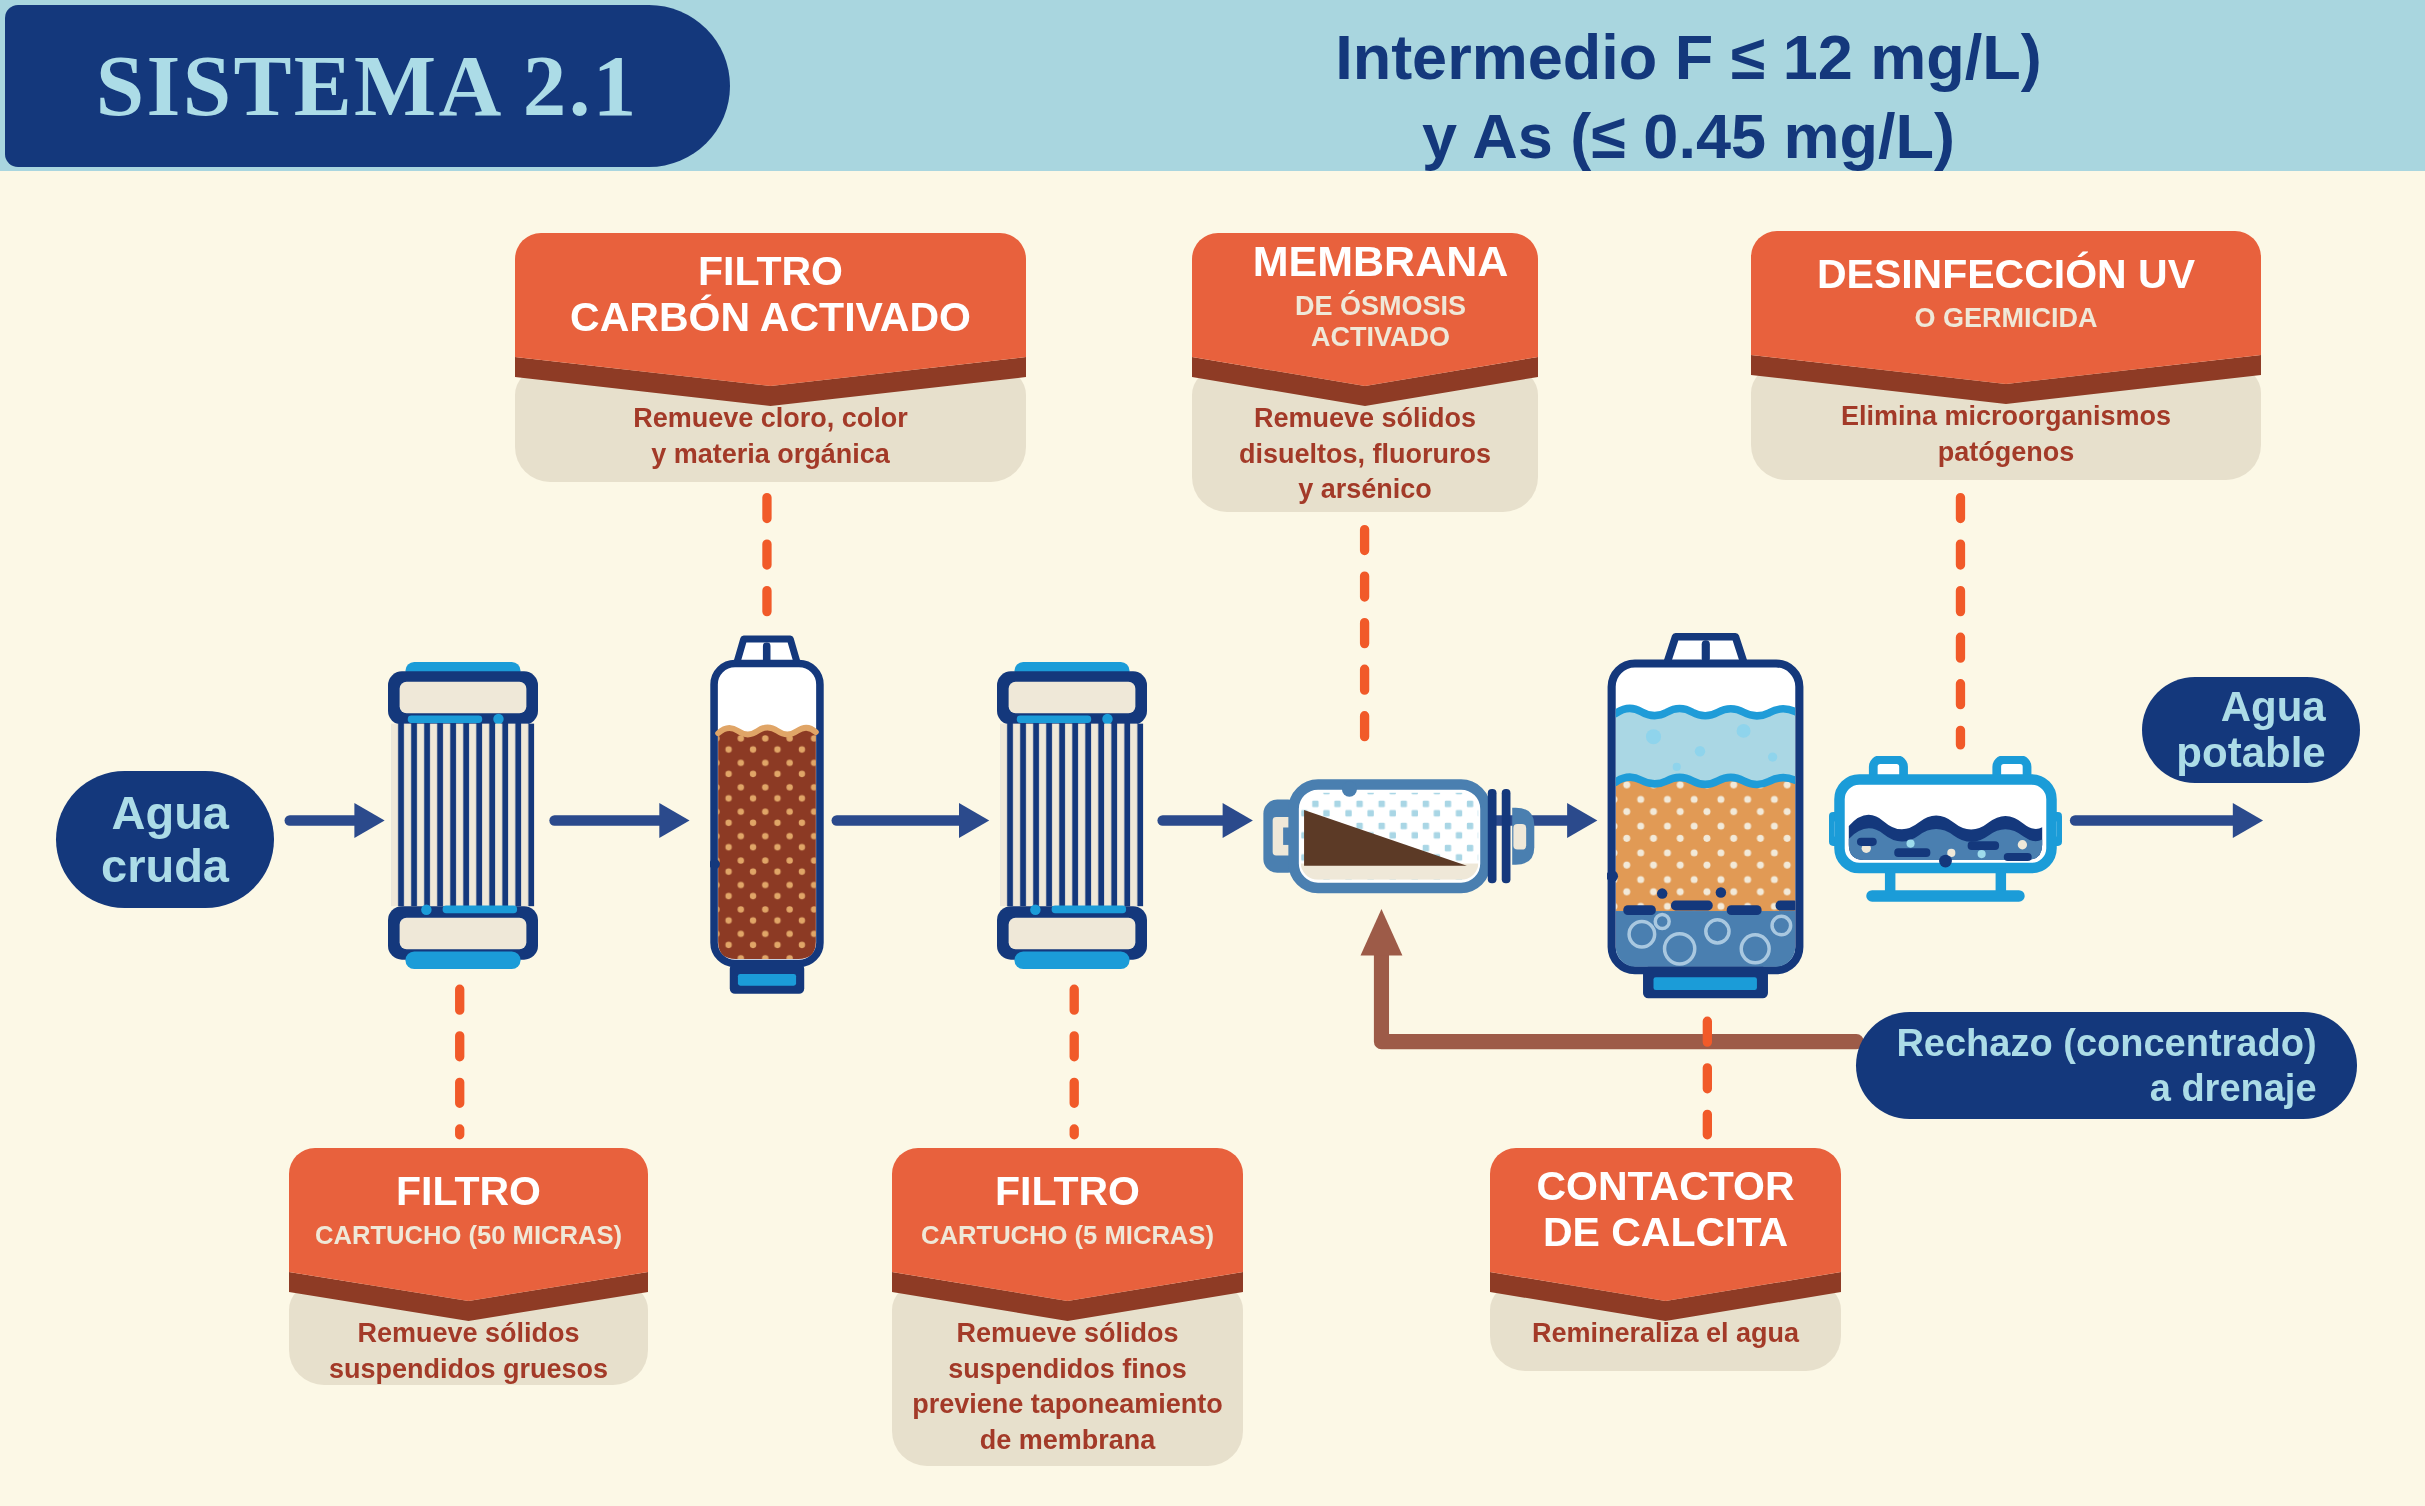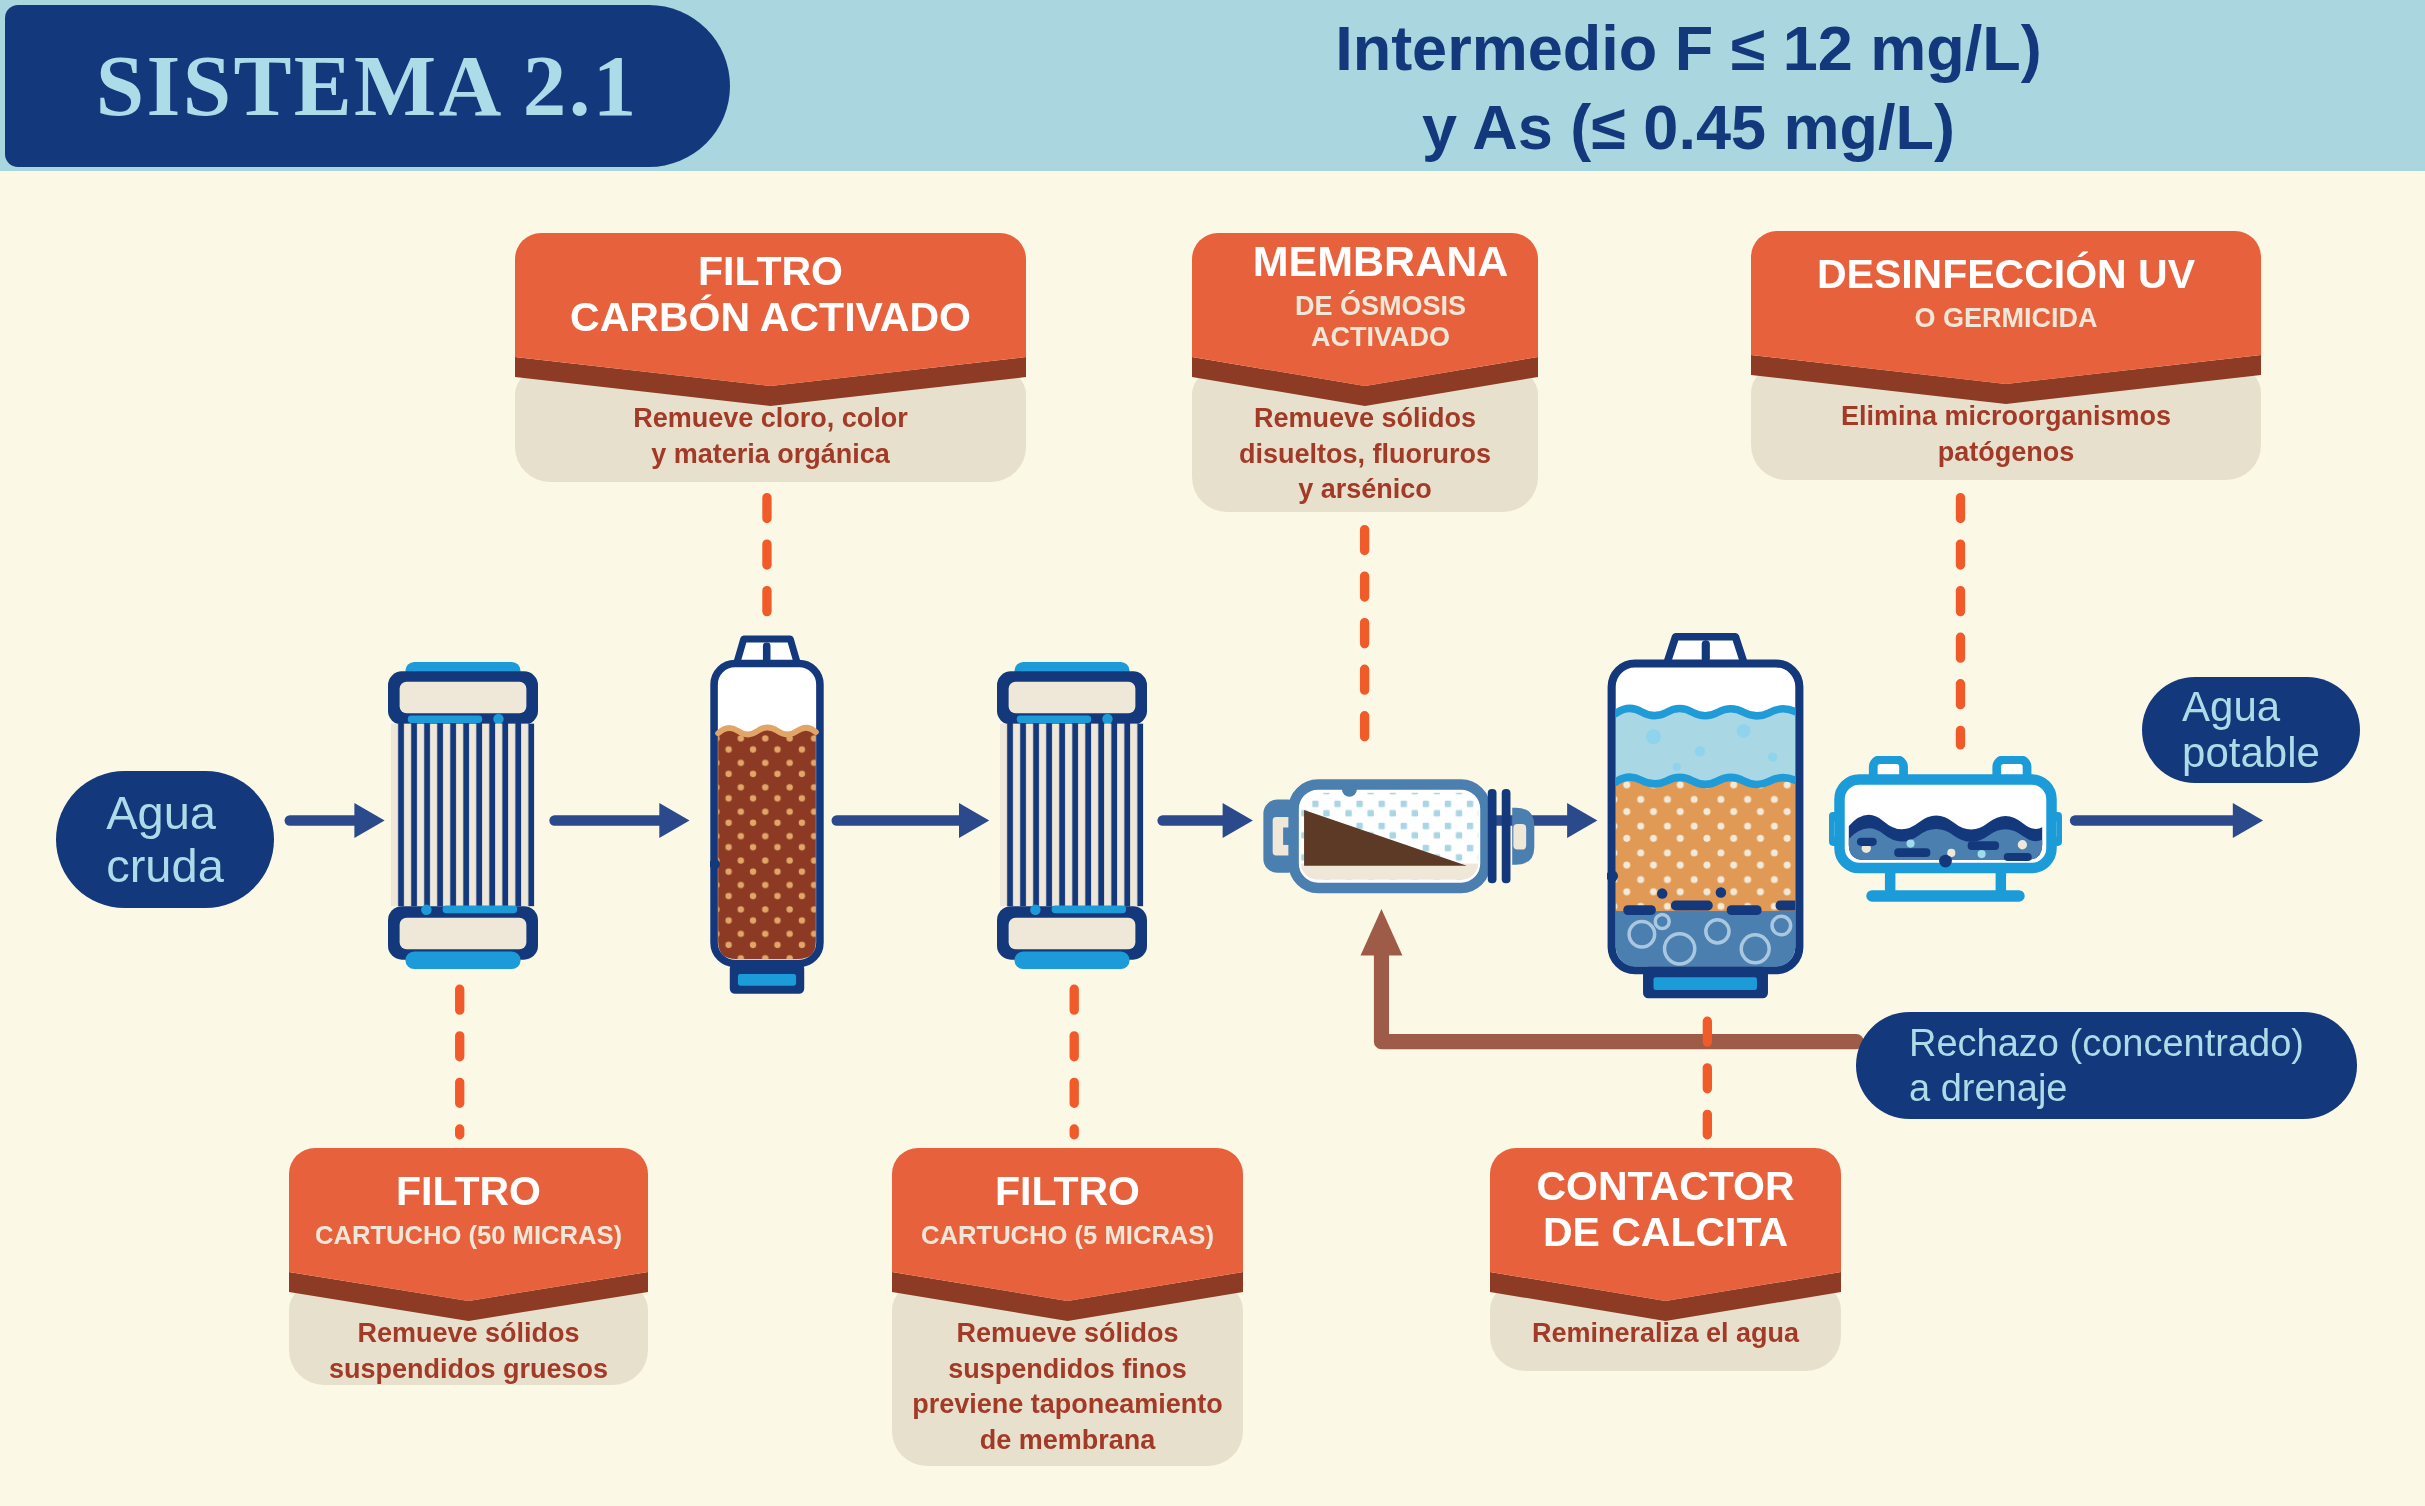--- a/index.html
+++ b/index.html
@@ -5,40 +5,40 @@
   html,body{margin:0;padding:0;}
   body{font-family:"Liberation Sans","DejaVu Sans",sans-serif;font-weight:bold;}
   #canvas{position:relative;width:2426px;height:1506px;background:var(--bg-cream,#FCF8E6);overflow:hidden;}
   .pre{white-space:pre-line;}
 
   
   #header-band{position:absolute;left:0;top:0;width:2426px;height:171px;background:var(--header-band,#A9D6DF);}
   #system-box{position:absolute;left:4.7px;top:4.7px;width:725px;height:162px;background:var(--navy,#14387C);
     border-radius:14px 87px 87px 14px;display:flex;align-items:center;justify-content:center;font-family:Liberation Serif, serif;}
   #system-box .t{color:var(--pill-text-blue,#ACDCE7);font-size:87px;font-weight:800;letter-spacing:2.3px;}
-  #header-title{position:absolute;left:1019px;top:9px;width:1339px;text-align:center;color:var(--navy,#14387C);
+  #header-title{position:absolute;left:1019px;top:18px;width:1339px;text-align:center;color:var(--navy,#14387C);
     font-size:63px;line-height:1.25;font-weight:800;}
 
   
   .label-box{position:absolute;}
   .lb-beige{position:absolute;left:0;right:0;bottom:0;background:var(--body-beige,#E7E0CC);border-radius:26px 26px 35px 35px;}
   .lb-brown{position:absolute;left:0;right:0;height:49px;background:var(--band-brown,#8E3B25);
     clip-path:polygon(0 0,50% 29px,100% 0,100% 20px,50% 49px,0 20px);}
   .lb-orange{position:absolute;left:0;right:0;top:0;background:var(--label-orange,#E8613D);
     border-radius:26px 26px 0 0;
     clip-path:polygon(0 0,100% 0,100% calc(100% - 29px),50% 100%,0 calc(100% - 29px));
     display:flex;flex-direction:column;align-items:center;justify-content:center;padding-bottom:29px;box-sizing:border-box;}
   .lb-title{color:#FFFFFF;font-size:41px;line-height:1.12;text-align:center;font-weight:800;}
   .lb-sub{color:var(--cream,#EFE8D8);font-size:27px;line-height:1.15;margin-top:5.8px;text-align:center;font-weight:800;}
   .lb-body{position:absolute;left:11.6px;right:11.6px;text-align:center;color:var(--body-text-red,#A33A28);
     font-size:27px;line-height:1.32;font-weight:800;}
 
   
   .pill{position:absolute;background:var(--navy,#14387C);display:flex;align-items:center;justify-content:center;
-    text-align:left;color:var(--pill-text-blue,#ACDCE7);font-weight:400;}
+    text-align:right;color:var(--pill-text-blue,#ACDCE7);font-weight:700;}
   #pill-cruda{left:56px;top:771px;width:218px;height:137px;border-radius:69px;font-size:47px;line-height:1.12;}
   #pill-potable{left:2142px;top:677px;width:218px;height:106px;border-radius:54px;font-size:42px;line-height:1.1;}
   #pill-rechazo{left:1856px;top:1012px;width:501px;height:107px;border-radius:54px;font-size:38px;line-height:1.18;}
 
   .device{position:absolute;}
   .device svg{display:block;width:100%;height:100%;}
   #connectors{position:absolute;left:0;top:0;}
 </style>
 </head>
 <body>

